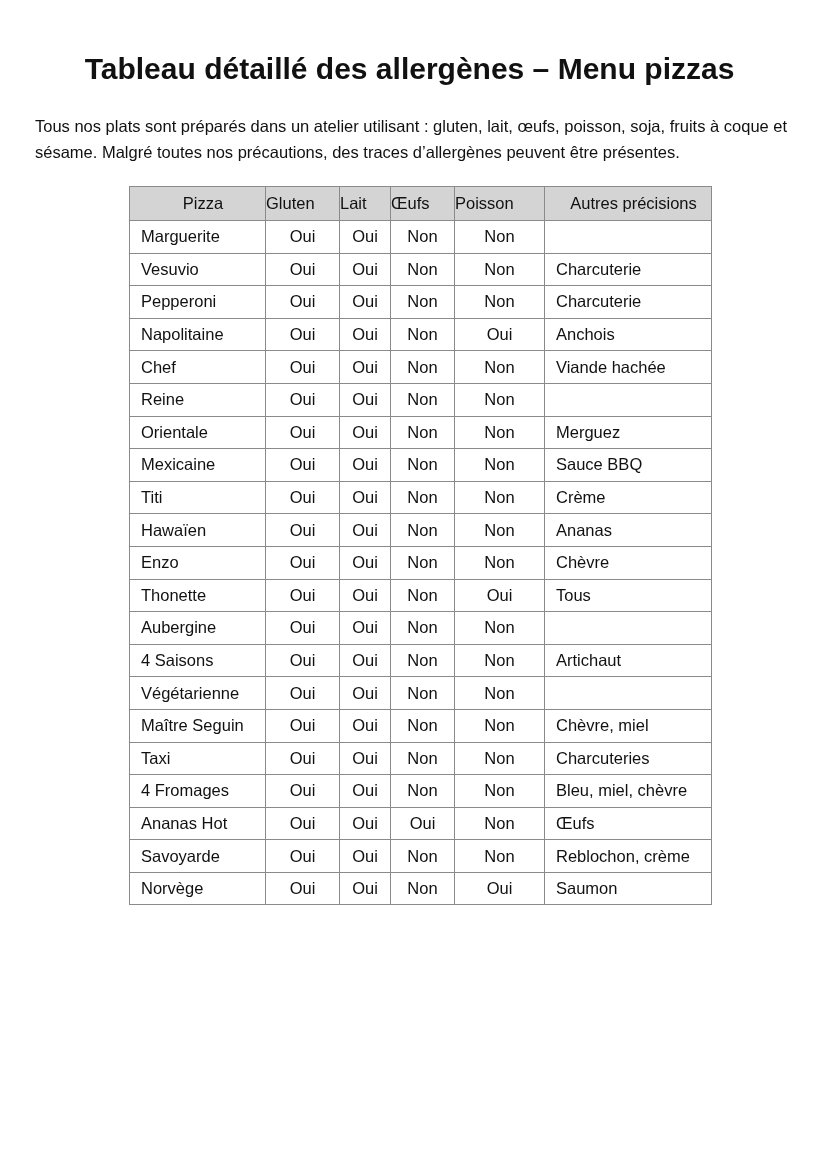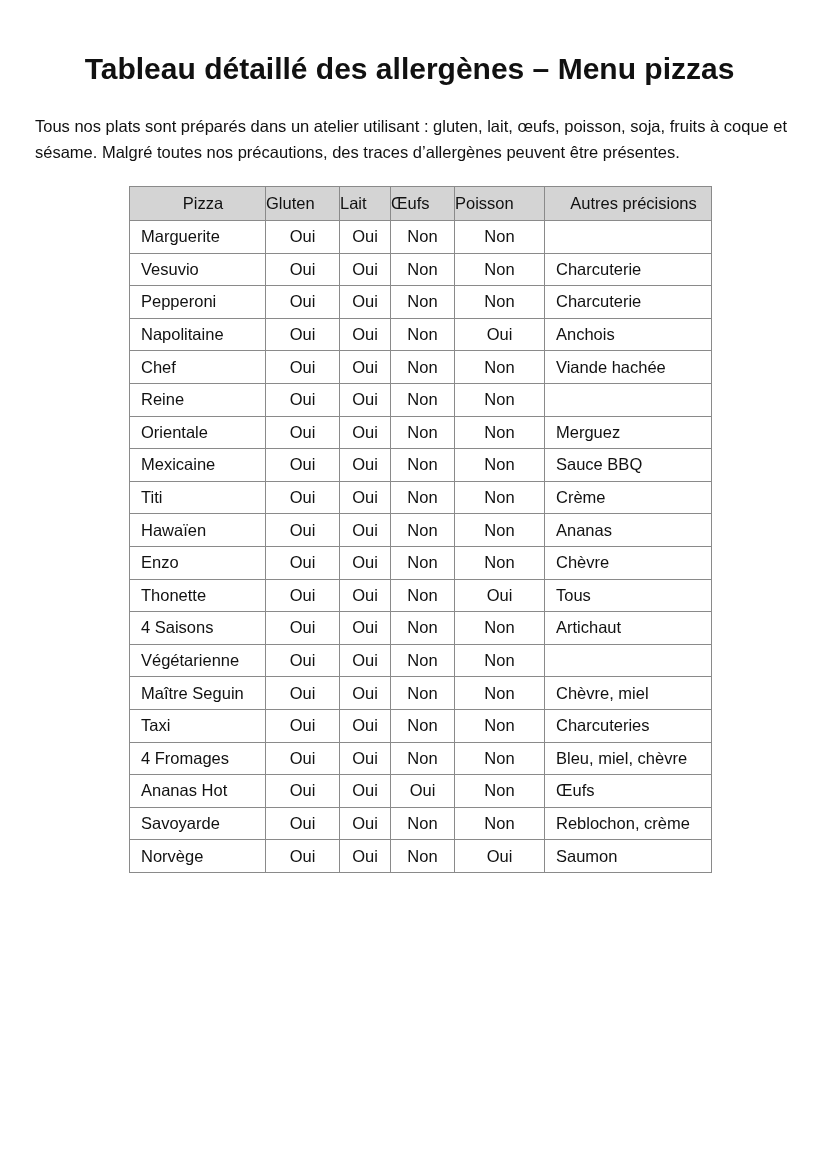--- a/index.html
+++ b/index.html
@@ -188,20 +188,28 @@
         </tr>
         <tr>
           <td>Thonette</td>
           <td>Oui</td>
           <td>Oui</td>
           <td>Non</td>
           <td>Oui</td>
           <td>Tous</td>
         </tr>
         <tr>
+          <td>Aubergine</td>
+          <td>Oui</td>
+          <td>Oui</td>
+          <td>Non</td>
+          <td>Non</td>
+          <td></td>
+        </tr>
+        <tr>
           <td>4 Saisons</td>
           <td>Oui</td>
           <td>Oui</td>
           <td>Non</td>
           <td>Non</td>
           <td>Artichaut</td>
         </tr>
         <tr>
           <td>Végétarienne</td>
           <td>Oui</td>

